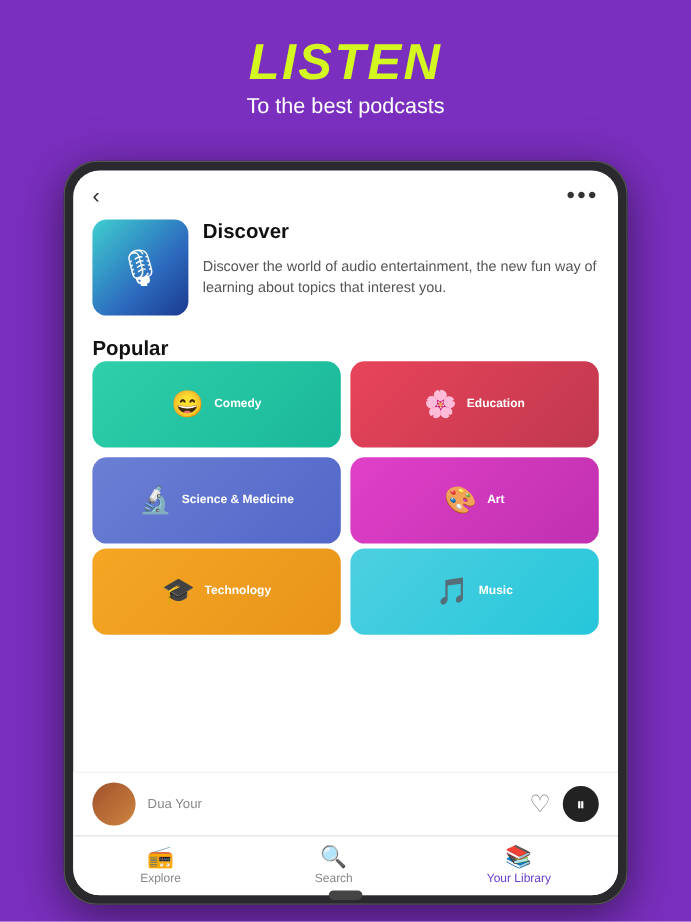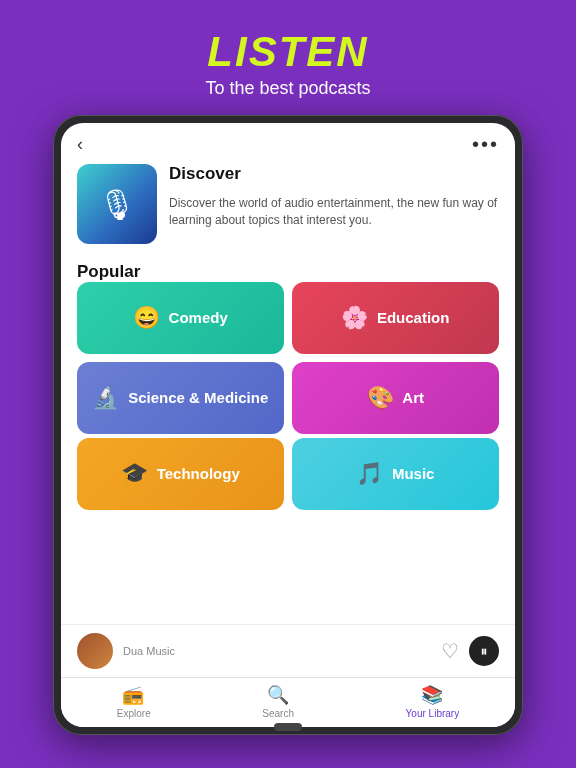--- a/index.html
+++ b/index.html
@@ -10,21 +10,21 @@
       font-family: -apple-system, BlinkMacSystemFont, 'Helvetica Neue', Arial, sans-serif;
       overflow: hidden;
       display: flex;
       flex-direction: column;
       align-items: center;
     }
 
     .header-section {
       text-align: center;
       padding-top: 28px;
-      margin-bottom: 16px;
+      margin-bottom: 35px;
     }
     .header-title {
       font-size: 42px;
       font-weight: 900;
       color: #d4f720;
       letter-spacing: 2px;
       font-style: italic;
     }
     .header-subtitle {
       font-size: 18px;
@@ -127,21 +127,21 @@
       align-items: center;
       justify-content: center;
       gap: 8px;
       position: relative;
       overflow: hidden;
     }
     .genre-card .icon {
       font-size: 22px;
     }
     .genre-label {
-      font-size: 15px;
+      font-size: 10px;
       font-weight: 600;
       color: #fff;
       text-align: center;
       line-height: 1.2;
     }
 
     .comedy-card { background: linear-gradient(135deg, #2ecfaa, #1ab89a); }
     .technology-card { background: linear-gradient(135deg, #e8445a, #c0384e); }
     .science-card { background: linear-gradient(135deg, #6b7fd4, #5267c8); }
     .art-card { background: linear-gradient(135deg, #e040c8, #c030b0); }
@@ -284,21 +284,21 @@
       </div>
       <div class="genre-card music-card">
         <span class="icon">🎵</span>
         <span class="genre-label">Music</span>
       </div>
     </div>
 
     <div class="now-playing">
       <div class="np-avatar"></div>
       <div class="np-info">
-        <div class="np-artist">Dua Music</div>
+        <div class="np-artist">Dua Your</div>
       </div>
       <div class="np-controls">
         <span class="heart-btn">♡</span>
         <div class="pause-btn">⏸</div>
       </div>
     </div>
 
     <div class="tab-bar">
       <div class="tab-item">
         <span class="tab-icon">📻</span>

